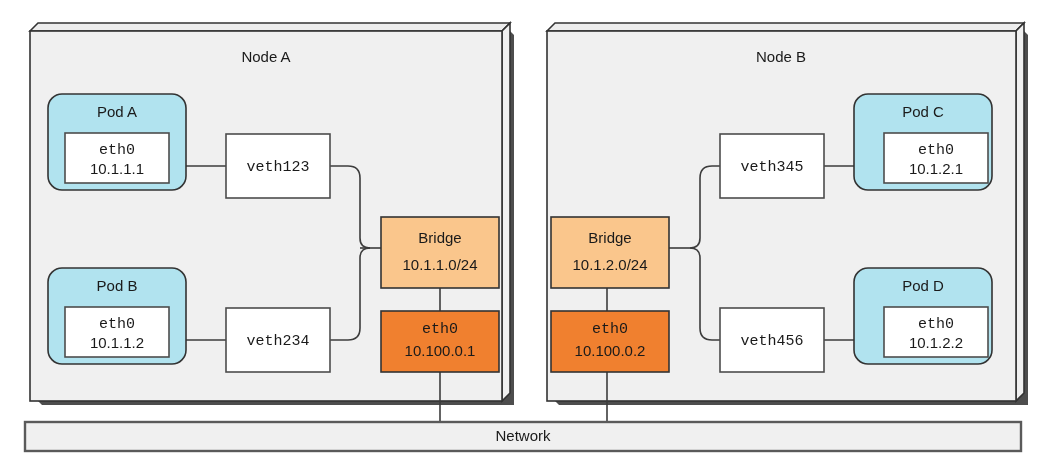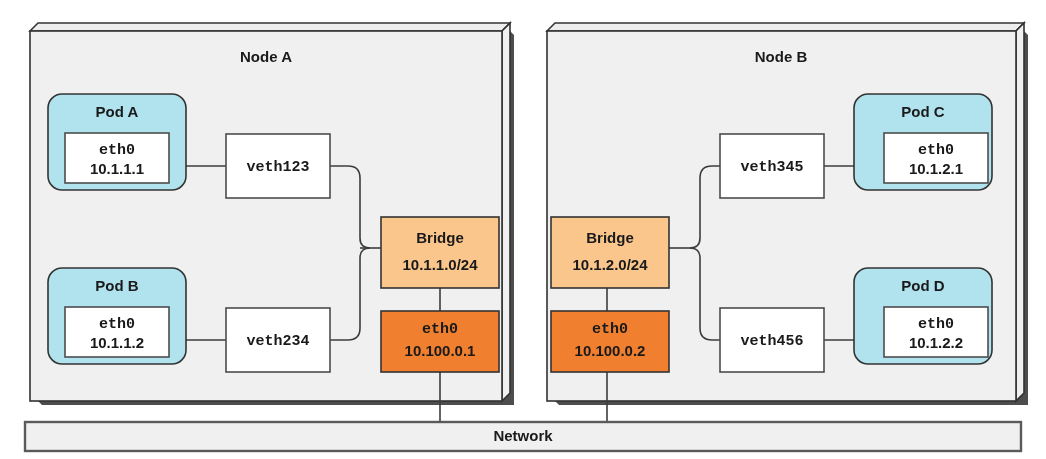--- a/index.html
+++ b/index.html
@@ -6,21 +6,20 @@
     margin: 0;
     padding: 0;
     background: #ffffff;
   }
   #canvas {
     position: relative;
     width: 1046px;
     height: 459px;
     background: #ffffff;
     font-family: "Liberation Sans", sans-serif;
-    font-weight: bold;
   }
   svg { display: block; }
   text { dominant-baseline: middle; }
   .sans { font-family: "Liberation Sans", sans-serif; font-size: 15px; fill: #1a1a1a; }
   .mono { font-family: "Liberation Mono", monospace; font-size: 15px; fill: #1a1a1a; }
   .sans-lg { font-family: "Liberation Sans", sans-serif; font-size: 15px; fill: #1a1a1a; }
   .shadow { fill: #4d4d4d; }
   .node-face { fill: #f0f0f0; stroke: #333333; stroke-width: 1.6; }
   .node-top { fill: #ededed; stroke: #333333; stroke-width: 1.6; }
   .pod-box { fill: #b1e3ef; stroke: #333333; stroke-width: 1.6; }

